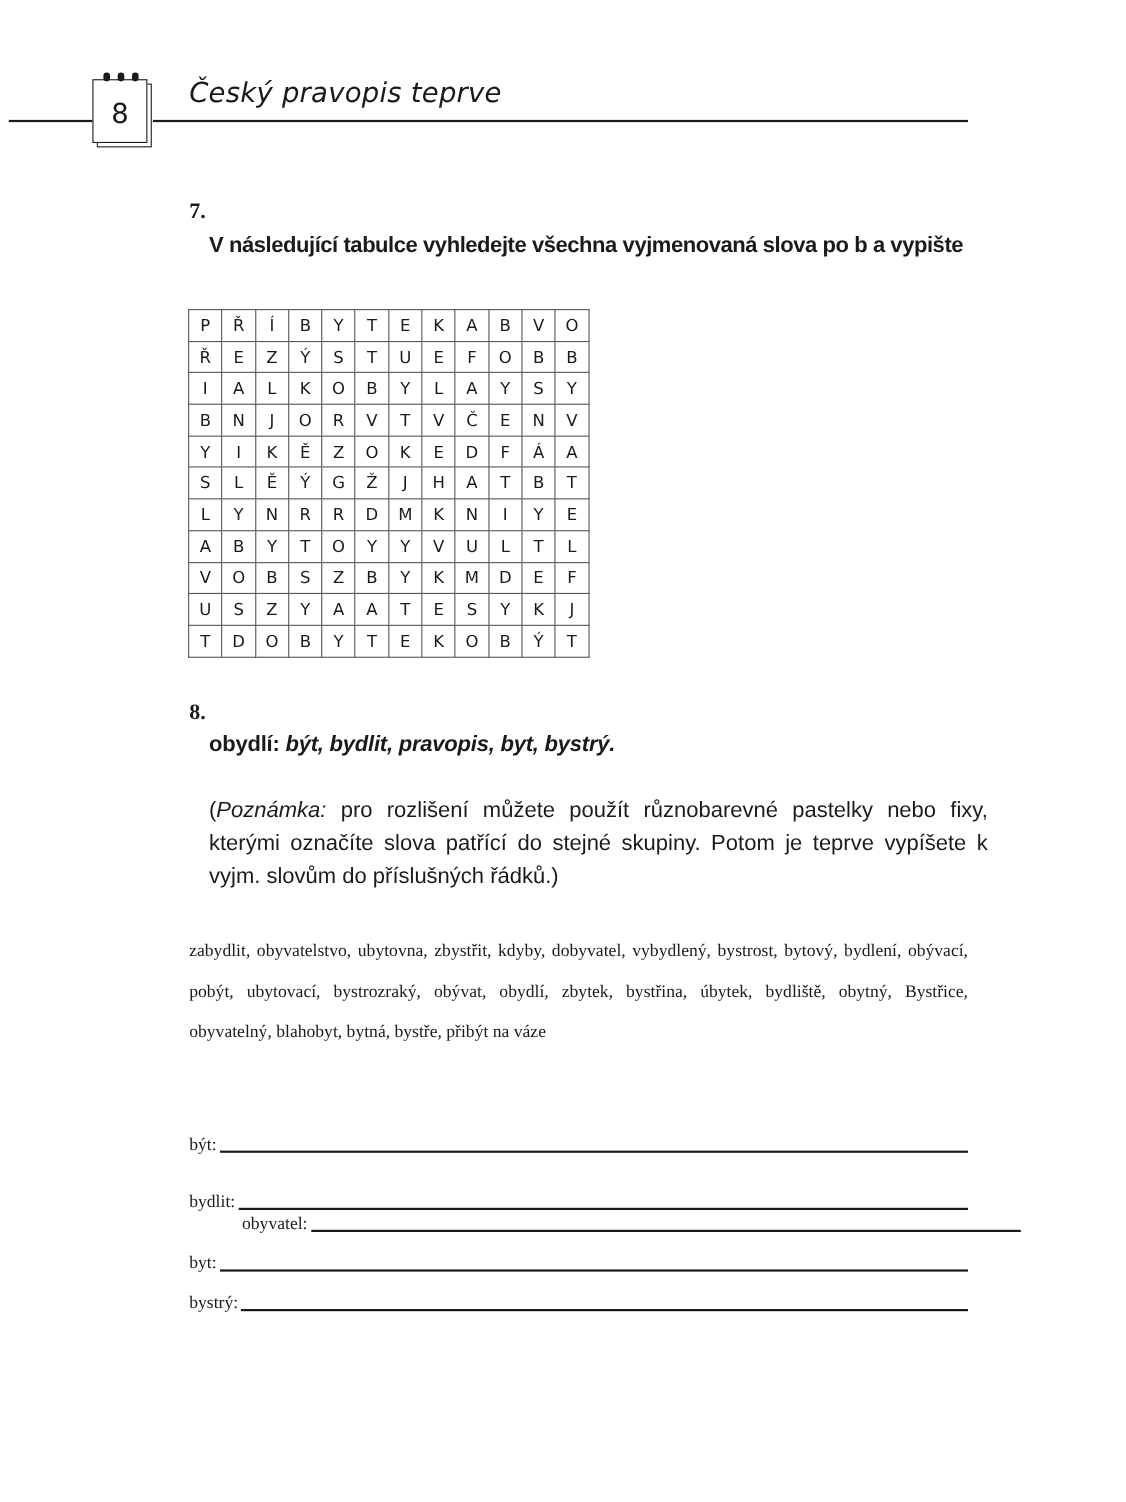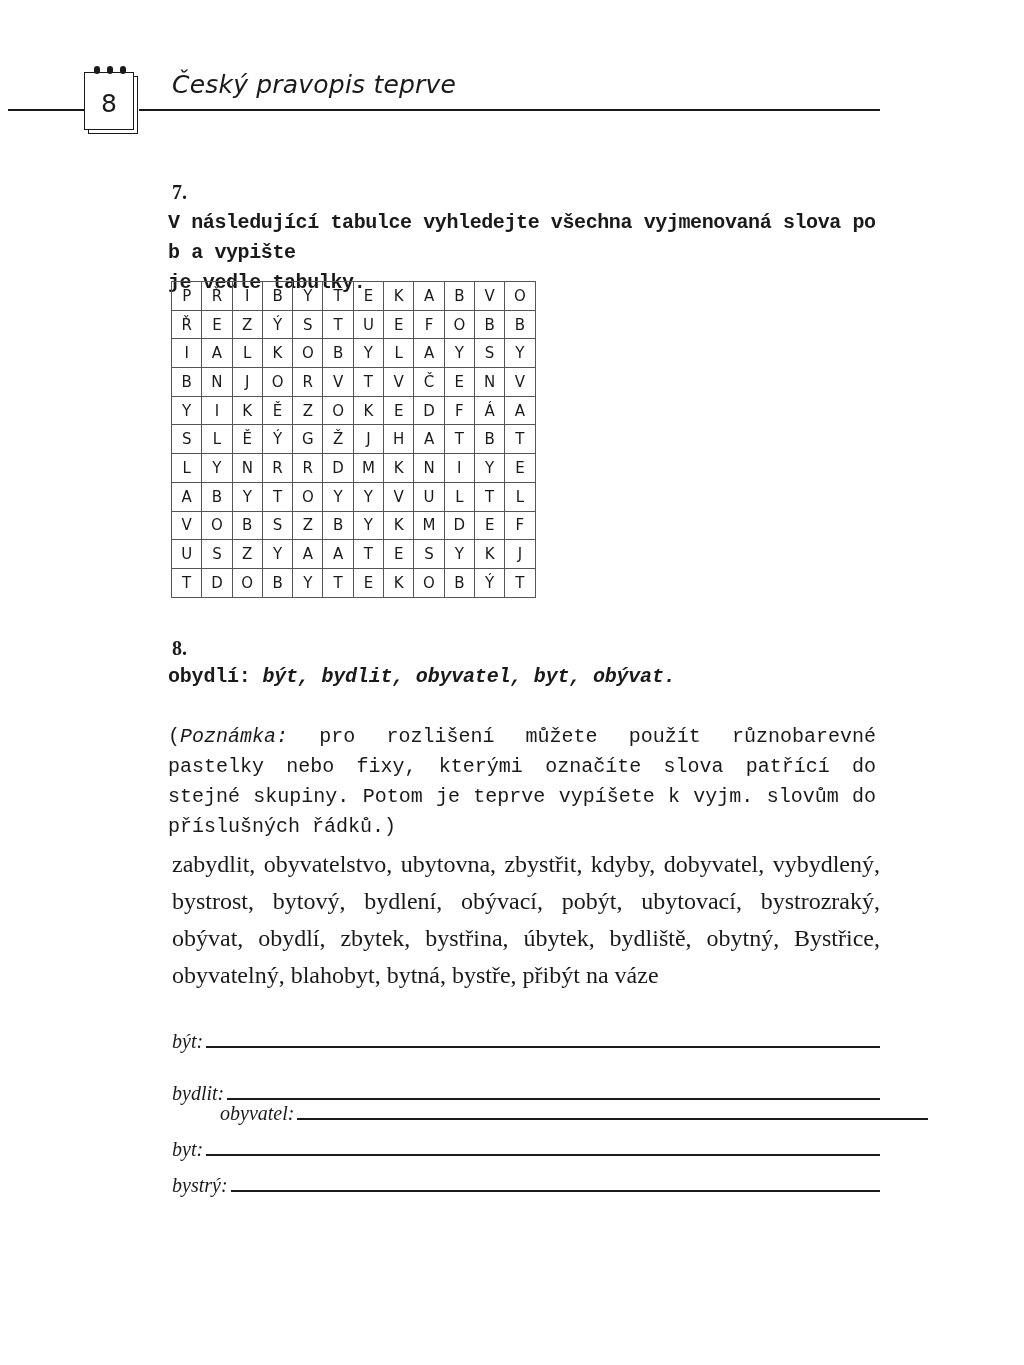--- a/index.html
+++ b/index.html
@@ -6,28 +6,28 @@
   body { width: 1024px; height: 1365px; position: relative; overflow: hidden; color: #1a1a1a; }
   .header-line-left { position: absolute; left: 8px; top: 109px; width: 78px; height: 2px; background: #1a1a1a; }
   .header-line-right { position: absolute; left: 139px; top: 109px; width: 741px; height: 2px; background: #1a1a1a; }
   .page-badge { position: absolute; left: 84px; top: 72px; width: 50px; height: 58px; }
   .page-badge .shadow { position: absolute; left: 4px; top: 4px; width: 50px; height: 58px; border: 1.5px solid #1a1a1a; background: #fff; box-sizing: border-box; }
   .page-badge .front { position: absolute; left: 0; top: 0; width: 50px; height: 58px; border: 1.5px solid #1a1a1a; background: #fff; box-sizing: border-box; display:flex; align-items:center; justify-content:center; font-family: "DejaVu Sans", sans-serif; font-size: 25px; padding-top: 4px; }
   .rings { position: absolute; left: 8px; top: -6px; width: 36px; height: 10px; }
   .ring { position: absolute; top: 0; width: 6px; height: 8px; background: #1a1a1a; border-radius: 3px; }
   .book-title { position: absolute; left: 172px; top: 70px; font-family: "DejaVu Sans", sans-serif; font-style: italic; font-size: 25px; font-weight: normal; letter-spacing: 0.2px; }
   .ex-num { position: absolute; left: 172px; font-family: "Liberation Serif", serif; font-weight: bold; font-size: 20px; }
-  .ex-text { position: absolute; left: 168px; width: 708px; font-family: Liberation Mono, monospace; font-size: 20px; line-height: 30px; }
+  .ex-text { position: absolute; left: 190px; width: 708px; font-family: Liberation Sans, sans-serif; font-size: 20px; line-height: 30px; }
   .bold { font-weight: bold; }
   .grid { position: absolute; left: 171px; top: 281px; border-collapse: collapse; }
   .grid td { width: 29.3px; height: 27.7px; border: 1px solid #555; text-align: center; vertical-align: middle; font-family: "DejaVu Sans", sans-serif; font-size: 15px; padding: 0; color: #1a1a1a; }
   .justify { text-align: justify; text-align-last: left; }
-  .words { position: absolute; left: 172px; top: 846px; width: 708px; font-family: "Liberation Serif", serif; font-size: 24px; line-height: 37px; text-align: justify; }
+  .words { position: absolute; left: 172px; top: 846px; width: 708px; font-family: "Liberation Serif", serif; font-size: 16px; line-height: 37px; text-align: justify; }
   .answer-row { position: absolute; left: 172px; width: 708px; height: 30px; display: flex; align-items: flex-end; }
-  .answer-label { font-family: "Liberation Serif", serif; font-style: italic; font-size: 20px; line-height: 22px; white-space: nowrap; padding-right: 3px; }
+  .answer-label { font-family: "Liberation Serif", serif; font-size: 16px; line-height: 22px; white-space: nowrap; padding-right: 3px; }
   .answer-line { flex: 1; border-bottom: 2px solid #1a1a1a; height: 0; margin-bottom: 4px; }
 </style>
 </head>
 <body>
 
 <div class="header-line-left"></div>
 <div class="page-badge">
   <div class="shadow"></div>
   <div class="front">8</div>
   <div class="rings">
@@ -35,21 +35,20 @@
     <span class="ring" style="left:15px"></span>
     <span class="ring" style="left:28px"></span>
   </div>
 </div>
 <div class="header-line-right"></div>
 <div class="book-title">Český pravopis teprve</div>
 
 <div class="ex-num" style="top:181px">7.</div>
 <div class="ex-text bold" style="top:208px; letter-spacing:-0.4px;">
   <div>V následující tabulce vyhledejte všechna vyjmenovaná slova po b a vypište</div>
-  <div>je vedle tabulky.</div>
 </div>
 
 <table class="grid">
   <tbody id="grid-body">
       <tr>
         <td>P</td>
         <td>Ř</td>
         <td>Í</td>
         <td>B</td>
         <td>Y</td>
@@ -199,21 +198,21 @@
         <td>O</td>
         <td>B</td>
         <td>Ý</td>
         <td>T</td>
       </tr>
     </tbody>
 </table>
 
 <div class="ex-num" style="top:637px">8.</div>
 <div class="ex-text bold" style="top:662px; letter-spacing:-0.2px;">
-  <div><span>obydlí: </span><i>být, bydlit, obyvatel, byt, obývat.</i></div>
+  <div><span>obydlí: </span><i>být, bydlit, pravopis, byt, bystrý.</i></div>
 </div>
 <div class="ex-text justify" style="top:722px;"><span>(</span><i>Poznámka:</i><span> pro rozlišení můžete použít různobarevné pastelky nebo fixy, kterými označíte slova patřící do stejné skupiny. Potom je teprve vypíšete k vyjm. slovům do příslušných řádků.)</span></div>
 
 <div class="words">zabydlit, obyvatelstvo, ubytovna, zbystřit, kdyby, dobyvatel, vybydlený, bystrost, bytový, bydlení, obývací, pobýt, ubytovací, bystrozraký, obývat, obydlí, zbytek, bystřina, úbytek, bydliště, obytný, Bystřice, obyvatelný, blahobyt, bytná, bystře, přibýt na váze</div>
 
 <div id="answers">
     <div class="answer-row" style="top: 1022px;">
       <span class="answer-label">být:</span>
       <span class="answer-line"></span>
     </div>

